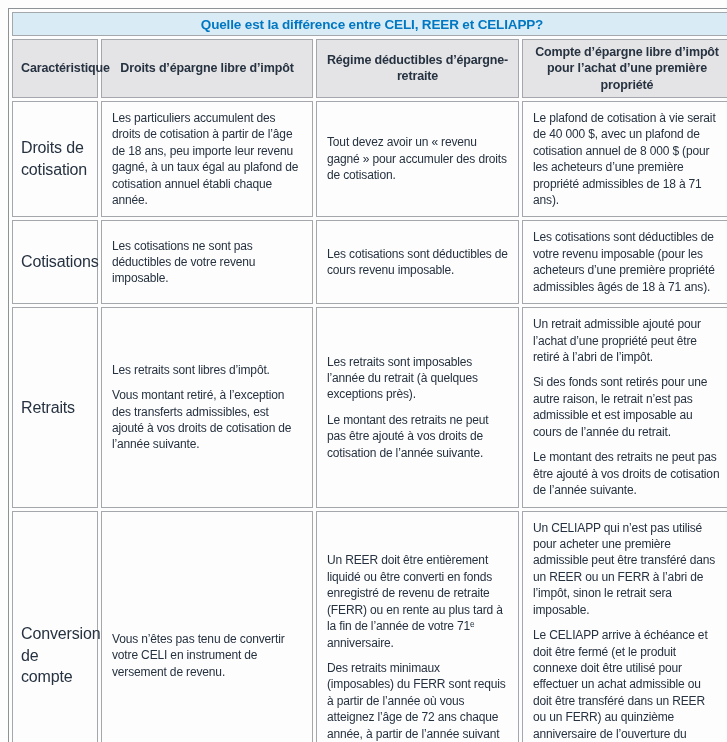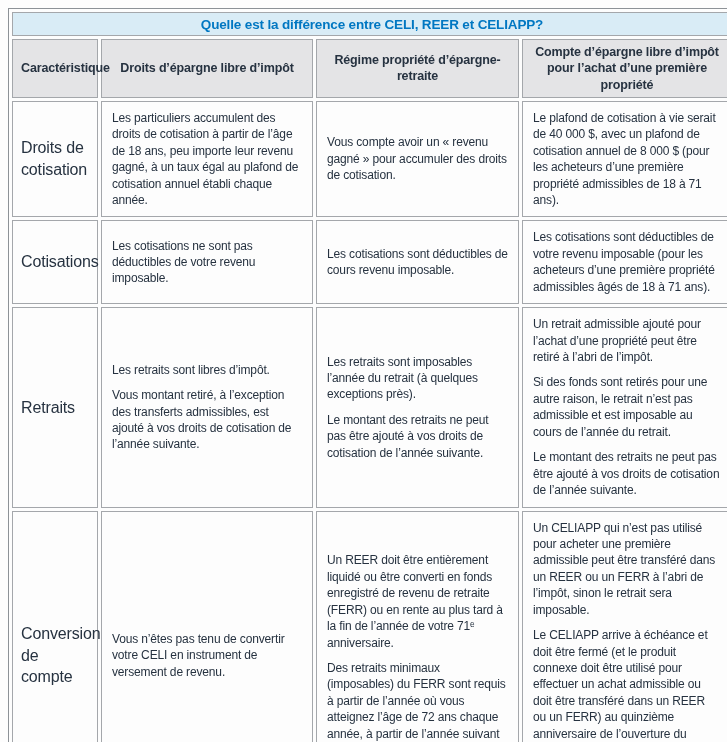--- a/index.html
+++ b/index.html
@@ -83,32 +83,32 @@
       <col style="width:203px">
       <col style="width:210px">
     </colgroup>
     <thead>
       <tr>
         <td colspan="4" class="title-cell">Quelle est la différence entre CELI, REER et CELIAPP?</td>
       </tr>
       <tr>
         <th class="col-header">Caractéristique</th>
         <th class="col-header">Droits d’épargne libre d’impôt</th>
-        <th class="col-header">Régime propriété d’épargne-retraite</th>
+        <th class="col-header">Régime déductibles d’épargne-retraite</th>
         <th class="col-header">Compte d’épargne libre d’impôt pour l’achat d’une première propriété</th>
       </tr>
     </thead>
     <tbody>
       <tr class="row-droits">
         <td class="row-label">Droits de cotisation</td>
         <td class="cell">
             <p>Les particuliers accumulent des droits de cotisation à partir de l’âge de 18 ans, peu importe leur revenu gagné, à un taux égal au plafond de cotisation annuel établi chaque année.</p>
           </td>
         <td class="cell">
-            <p>Vous compte avoir un « revenu gagné » pour accumuler des droits de cotisation.</p>
+            <p>Tout devez avoir un « revenu gagné » pour accumuler des droits de cotisation.</p>
           </td>
         <td class="cell">
             <p>Le plafond de cotisation à vie serait de 40 000 $, avec un plafond de cotisation annuel de 8 000 $ (pour les acheteurs d’une première propriété admissibles de 18 à 71 ans).</p>
           </td>
       </tr>
       <tr class="row-cotis">
         <td class="row-label">Cotisations</td>
         <td class="cell">
             <p>Les cotisations ne sont pas déductibles de votre revenu imposable.</p>
           </td>

